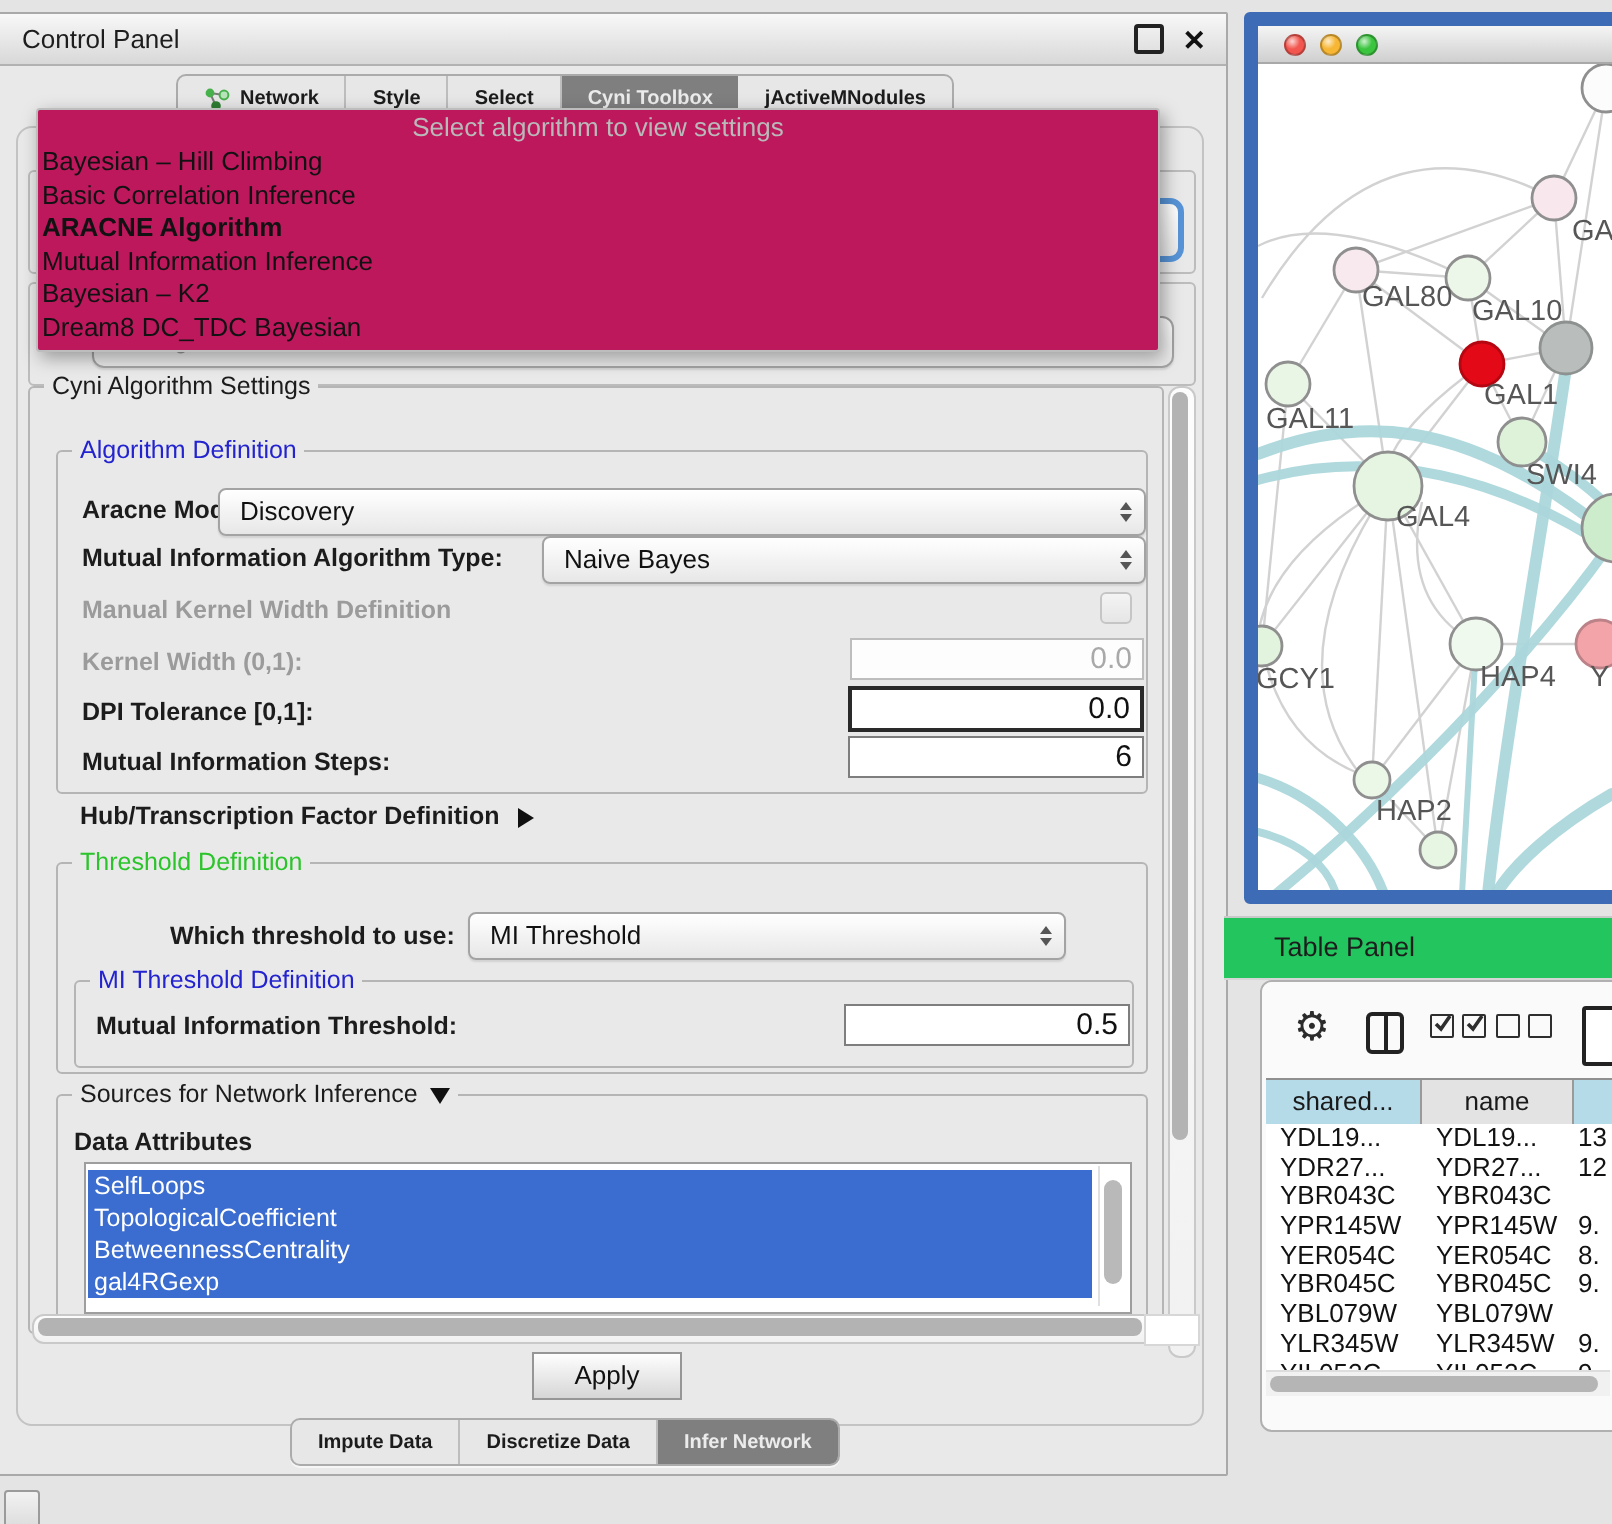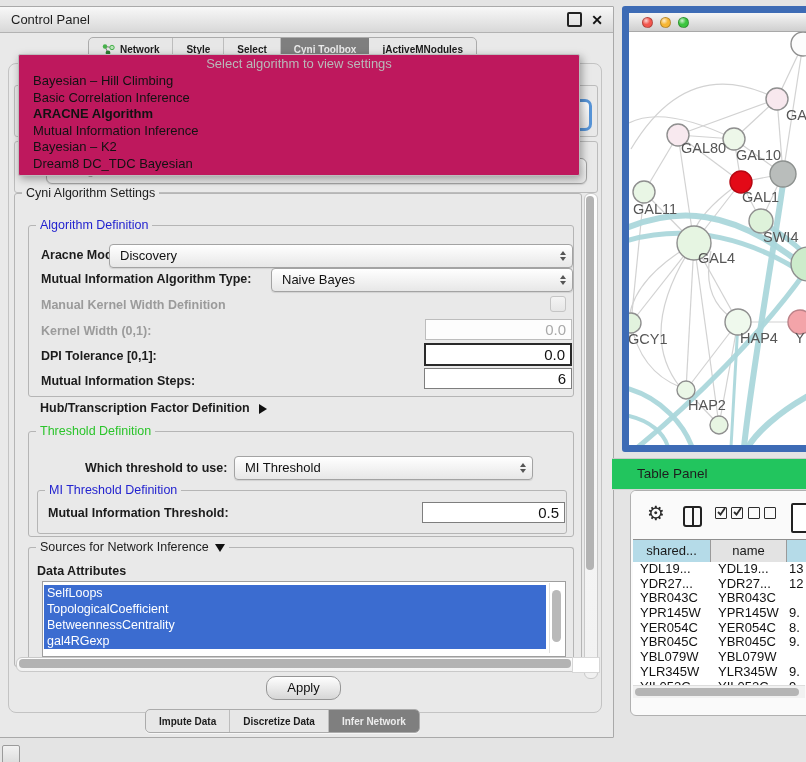--- a/index.html
+++ b/index.html
@@ -47,21 +47,21 @@
   .arrows .up{border-bottom:4px solid #555}
   .arrows .dn{border-top:4px solid #555}
   #ghost-combo{position:absolute;left:46px;top:151px;width:539px;height:24px;border-radius:6px;z-index:2}
   
   #algo-dropdown{
     position:absolute;left:18px;top:47px;width:560px;height:120px;z-index:50;
     background:#be185d;border:1px solid #bdbdbd;border-radius:2px;
     box-shadow:2px 3px 9px rgba(0,0,0,.35);
   }
   .dd-header{font-size:13px;color:#b9b9b9;text-align:center;line-height:18px;height:18px}
-  .dd-item{font-size:13px;color:#121212;line-height:16.6px;padding-left:14px;white-space:nowrap}
+  .dd-item{font-size:13px;color:#121212;line-height:16.6px;padding-left:2px;white-space:nowrap}
   .dd-item.b{font-weight:bold}
   
   .grp{position:absolute;border:1px solid #b5b5b5;border-radius:3px}
   .grp .glab{position:absolute;top:-8px;left:7px;background:#e9e9e9;padding:0 4px;font-size:12.5px;line-height:15px;color:#1c1c1c;white-space:nowrap}
   .glab.blue{color:#2323cf}
   .glab.green{color:#2bc42b}
   .blabel{position:absolute;font-size:12.5px;font-weight:bold;color:#1c1c1c;white-space:nowrap}
   .blabel.dim{color:#9b9b9b}
   .tfield{position:absolute;background:#fff;font-size:15px;text-align:right;padding-right:5px;line-height:19px;color:#111}
   .tfield.dimf{border:1px solid #bdbdbd;color:#a9a9a9;background:#fdfdfd}
@@ -78,21 +78,21 @@
   .lthumb{position:absolute;left:2px;top:7px;width:9px;height:52px;background:#b9b9b9;border-radius:5px}
   
   .vscroll{position:absolute;left:584px;top:186px;width:12px;height:484px;background:linear-gradient(#fdfdfd,#f1f1f1);border:1px solid #c9c9c9;border-radius:6px}
   .vthumb{position:absolute;left:1px;top:2px;width:8px;height:374px;background:#b3b3b3;border-radius:4px}
   .hscroll{position:absolute;left:16px;top:650px;width:566px;height:13px;background:linear-gradient(#fdfdfd,#f1f1f1);border:1px solid #c9c9c9;border-radius:6px}
   .hthumb{position:absolute;left:2px;top:1px;width:552px;height:9px;background:#b3b3b3;border-radius:4px}
   .corner{position:absolute;left:572px;top:650px;width:26px;height:14px;background:#fff;border:1px solid #d7d7d7}
   
   #apply-btn{
     position:absolute;left:266px;top:669px;width:73px;height:22px;
-    background:linear-gradient(#fefefe,#d6d6d6);border:1px solid #969696;border-radius:10px;
+    background:linear-gradient(#fefefe,#d6d6d6);border:1px solid #969696;border-radius:0;
     font-size:13px;color:#111;text-align:center;line-height:21px;
   }
   
   #mini-icon{position:absolute;left:2px;top:745px;width:16px;height:17px;border:1px solid #9b9b9b;border-radius:2px;background:linear-gradient(#f2f2f2,#ddd)}
   
   #network-window{
     position:absolute;left:622px;top:6px;width:200px;height:446px;
     border:7px solid #3d6bb5;border-radius:3px;background:#fff;box-sizing:border-box;
   }
   .net-titlebar{position:absolute;left:0;top:0;right:0;height:18px;background:linear-gradient(#f5f5f5,#cfcfcf);border-bottom:1px solid #a9a9a9;display:flex;align-items:center;gap:7px;padding-left:13px}

